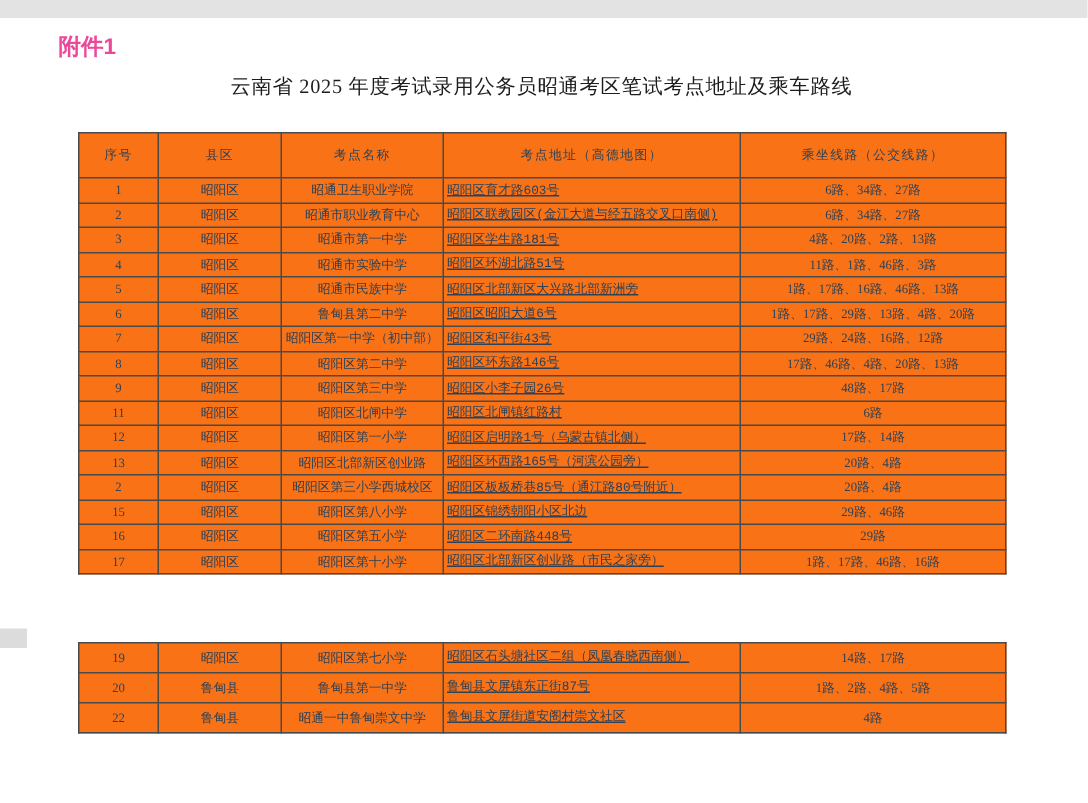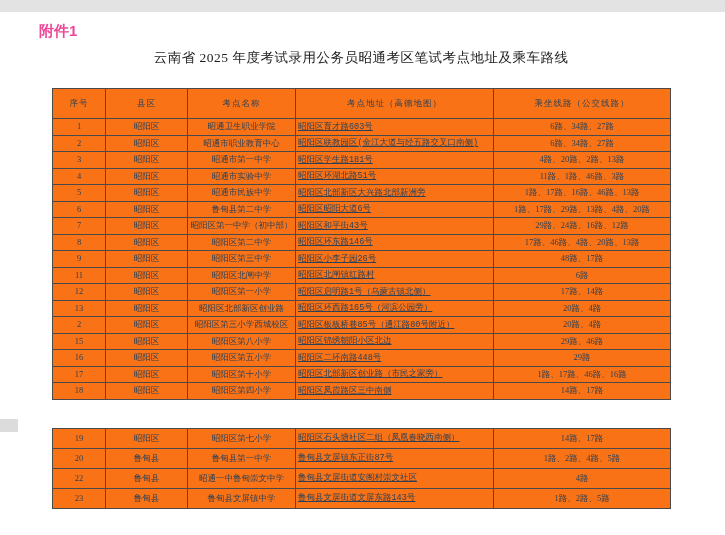--- a/index.html
+++ b/index.html
@@ -175,27 +175,20 @@
           <td class="c-addr"><span class="addr-link">昭阳区二环南路448号</span></td>
           <td class="c-routes">29路</td>
         </tr>
         <tr>
           <td class="c-num">17</td>
           <td class="c-dist">昭阳区</td>
           <td class="c-name">昭阳区第十小学</td>
           <td class="c-addr"><span class="addr-link">昭阳区北部新区创业路（市民之家旁）</span></td>
           <td class="c-routes">1路、17路、46路、16路</td>
         </tr>
-        <tr>
-          <td class="c-num">18</td>
-          <td class="c-dist">昭阳区</td>
-          <td class="c-name">昭阳区第四小学</td>
-          <td class="c-addr"><span class="addr-link">昭阳区凤霞路区三中南侧</span></td>
-          <td class="c-routes">14路、17路</td>
-        </tr>
       </tbody>
   </table>
 
   <div class="page-break-artifact"></div>
 
   <table class="exam-table t2">
     <colgroup>
       <col style="width:53px">
         <col style="width:82px">
         <col style="width:108px">
@@ -217,23 +210,16 @@
           <td class="c-addr"><span class="addr-link">鲁甸县文屏镇东正街87号</span></td>
           <td class="c-routes">1路、2路、4路、5路</td>
         </tr>
         <tr>
           <td class="c-num">22</td>
           <td class="c-dist">鲁甸县</td>
           <td class="c-name">昭通一中鲁甸崇文中学</td>
           <td class="c-addr"><span class="addr-link">鲁甸县文屏街道安阁村崇文社区</span></td>
           <td class="c-routes">4路</td>
         </tr>
-        <tr>
-          <td class="c-num">23</td>
-          <td class="c-dist">鲁甸县</td>
-          <td class="c-name">鲁甸县文屏镇中学</td>
-          <td class="c-addr"><span class="addr-link">鲁甸县文屏街道文屏东路143号</span></td>
-          <td class="c-routes">1路、2路、5路</td>
-        </tr>
       </tbody>
   </table>
 
 </div>
 
 </body></html>

